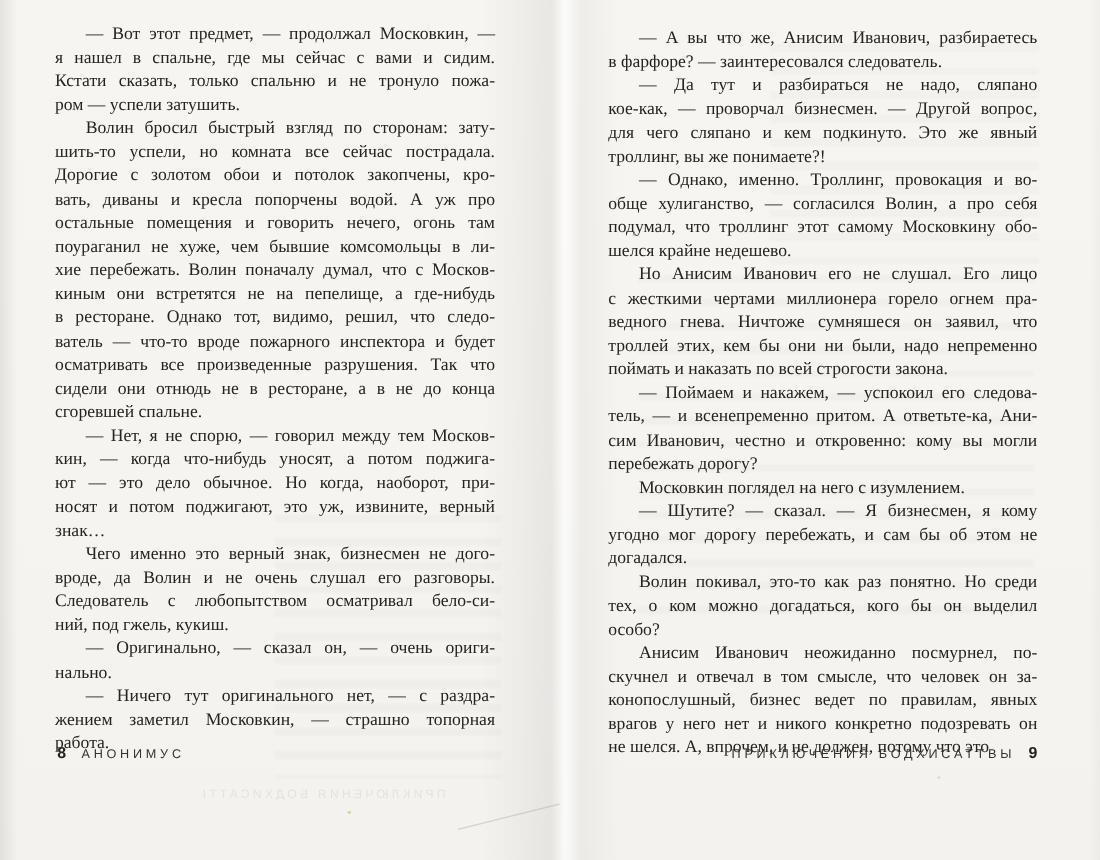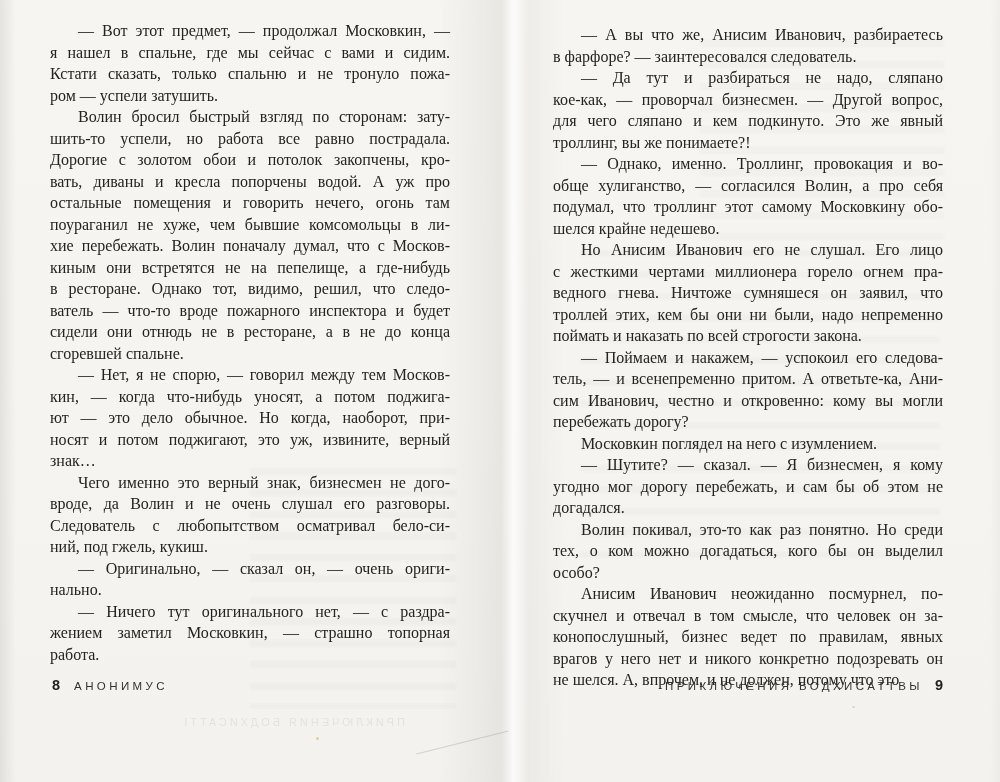--- a/index.html
+++ b/index.html
@@ -146,29 +146,30 @@
 
   <div class="page-text left">
       <div class="para">
         <div class="line first">— Вот этот предмет, — продолжал Московкин, —</div>
         <div class="line">я нашел в спальне, где мы сейчас с вами и сидим.</div>
         <div class="line">Кстати сказать, только спальню и не тронуло пожа-</div>
         <div class="line last">ром — успели затушить.</div>
       </div>
       <div class="para">
         <div class="line first">Волин бросил быстрый взгляд по сторонам: зату-</div>
-        <div class="line">шить-то успели, но работа все равно пострадала.</div>
+        <div class="line">шить-то успели, но комната все сейчас пострадала.</div>
         <div class="line">Дорогие с золотом обои и потолок закопчены, кро-</div>
         <div class="line">вать, диваны и кресла попорчены водой. А уж про</div>
         <div class="line">остальные помещения и говорить нечего, огонь там</div>
         <div class="line">поураганил не хуже, чем бывшие комсомольцы в ли-</div>
         <div class="line">хие перебежать. Волин поначалу думал, что с Москов-</div>
         <div class="line">киным они встретятся не на пепелище, а где-нибудь</div>
         <div class="line">в ресторане. Однако тот, видимо, решил, что следо-</div>
         <div class="line">ватель — что-то вроде пожарного инспектора и будет</div>
+        <div class="line">осматривать все произведенные разрушения. Так что</div>
         <div class="line">сидели они отнюдь не в ресторане, а в не до конца</div>
         <div class="line last">сгоревшей спальне.</div>
       </div>
       <div class="para">
         <div class="line first">— Нет, я не спорю, — говорил между тем Москов-</div>
         <div class="line">кин, — когда что-нибудь уносят, а потом поджига-</div>
         <div class="line">ют — это дело обычное. Но когда, наоборот, при-</div>
         <div class="line">носят и потом поджигают, это уж, извините, верный</div>
         <div class="line last">знак…</div>
       </div>

